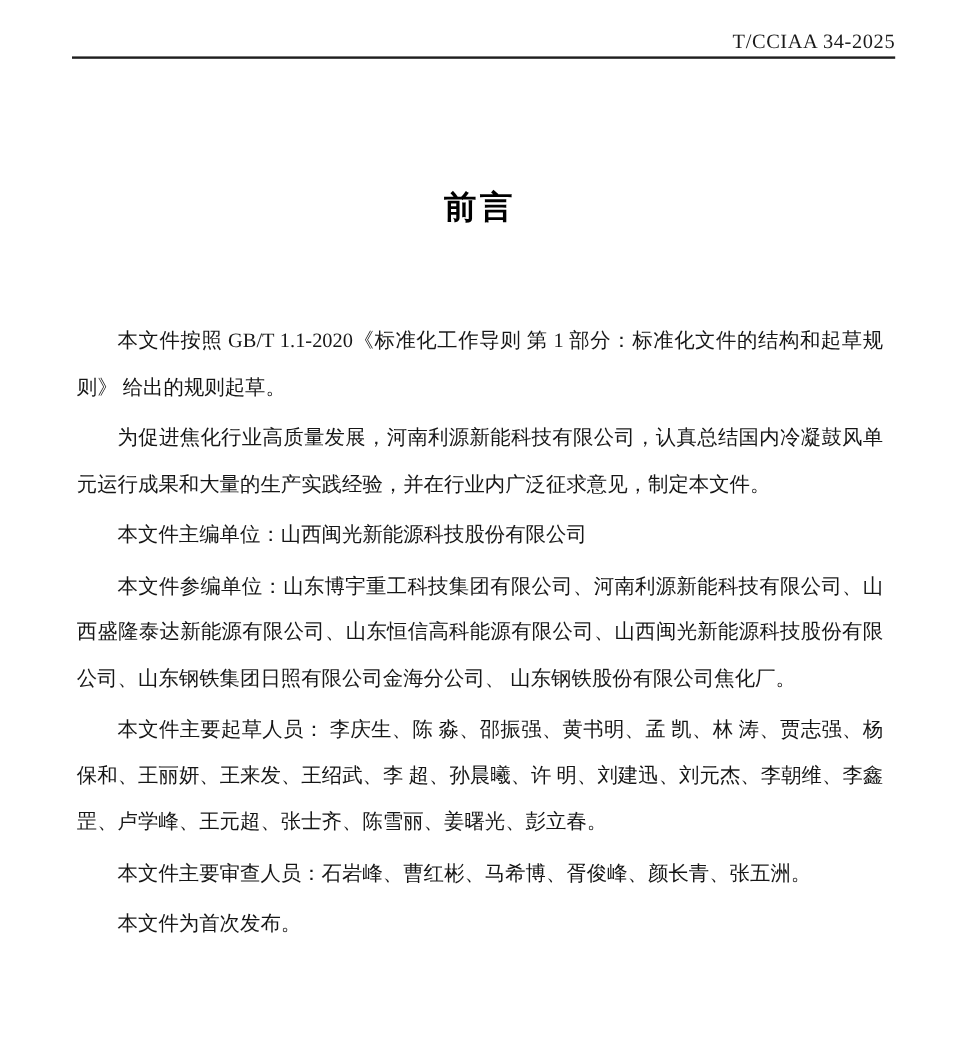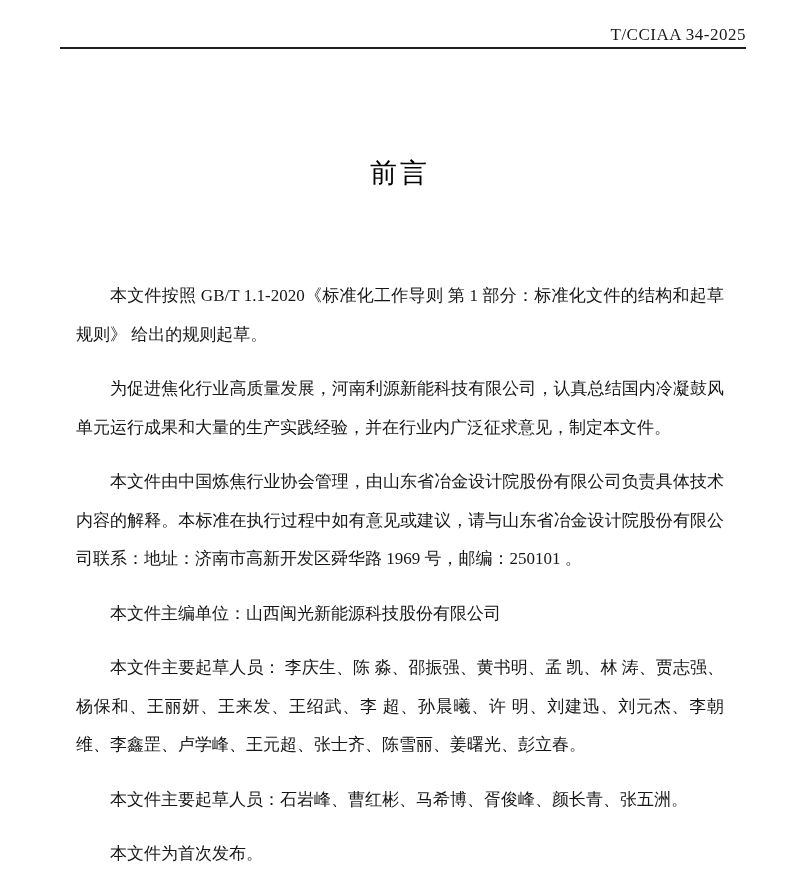--- a/index.html
+++ b/index.html
@@ -38,58 +38,58 @@
     background: #1e1e1e;
   }
   .doc-title {
     position: absolute;
     top: 155px;
     left: 0;
     width: 100%;
     margin: 0;
     text-align: center;
     font-family: "Liberation Sans", "DejaVu Sans", sans-serif;
-    font-weight: normal;
+    font-weight: bold;
     font-size: 27px;
     letter-spacing: 3px;
     color: #000000;
   }
   .body-text {
     position: absolute;
     top: 261px;
     left: 60px;
     width: 680px;
     font-size: 17px;
     line-height: 38.5px;
     text-align: justify;
     text-justify: inter-character;
     color: #161616;
   }
   .body-text p {
-    margin: 16px;
+    margin: 4px;
     padding: 0;
     text-indent: 2em;
   }
 </style>
 </head>
 <body>
 
 <div class="page">
 
   <div class="header-row">
     <span class="doc-number">T/CCIAA 34-2025</span>
   </div>
 
   <div class="header-rule"></div>
 
   <h1 class="doc-title">前言</h1>
 
   <div class="body-text">
     <p>本文件按照 GB/T 1.1-2020《标准化工作导则 第 1 部分：标准化文件的结构和起草规则》 给出的规则起草。</p>
     <p>为促进焦化行业高质量发展，河南利源新能科技有限公司，认真总结国内冷凝鼓风单元运行成果和大量的生产实践经验，并在行业内广泛征求意见，制定本文件。</p>
-    <p>本文件由中国炼焦行业协会管理，由山东省冶金设计院股份有限公司负责具体技术内容的解释。本标准在执行过程中如有意见或建议，请与山东省冶金设计院股份有限公司联系：地址：济南市高新开发区舜华路 1969 号，邮编：250101 。</p>
     <p>本文件主编单位：山西闽光新能源科技股份有限公司</p>
+    <p>本文件参编单位：山东博宇重工科技集团有限公司、河南利源新能科技有限公司、山西盛隆泰达新能源有限公司、山东恒信高科能源有限公司、山西闽光新能源科技股份有限公司、山东钢铁集团日照有限公司金海分公司、 山东钢铁股份有限公司焦化厂。</p>
     <p>本文件主要起草人员： 李庆生、陈 淼、邵振强、黄书明、孟 凯、林 涛、贾志强、杨保和、王丽妍、王来发、王绍武、李 超、孙晨曦、许 明、刘建迅、刘元杰、李朝维、李鑫罡、卢学峰、王元超、张士齐、陈雪丽、姜曙光、彭立春。</p>
-    <p>本文件主要起草人员：石岩峰、曹红彬、马希博、胥俊峰、颜长青、张五洲。</p>
+    <p>本文件主要审查人员：石岩峰、曹红彬、马希博、胥俊峰、颜长青、张五洲。</p>
     <p>本文件为首次发布。</p>
   </div>
 
 </div>
 
 </body></html>

